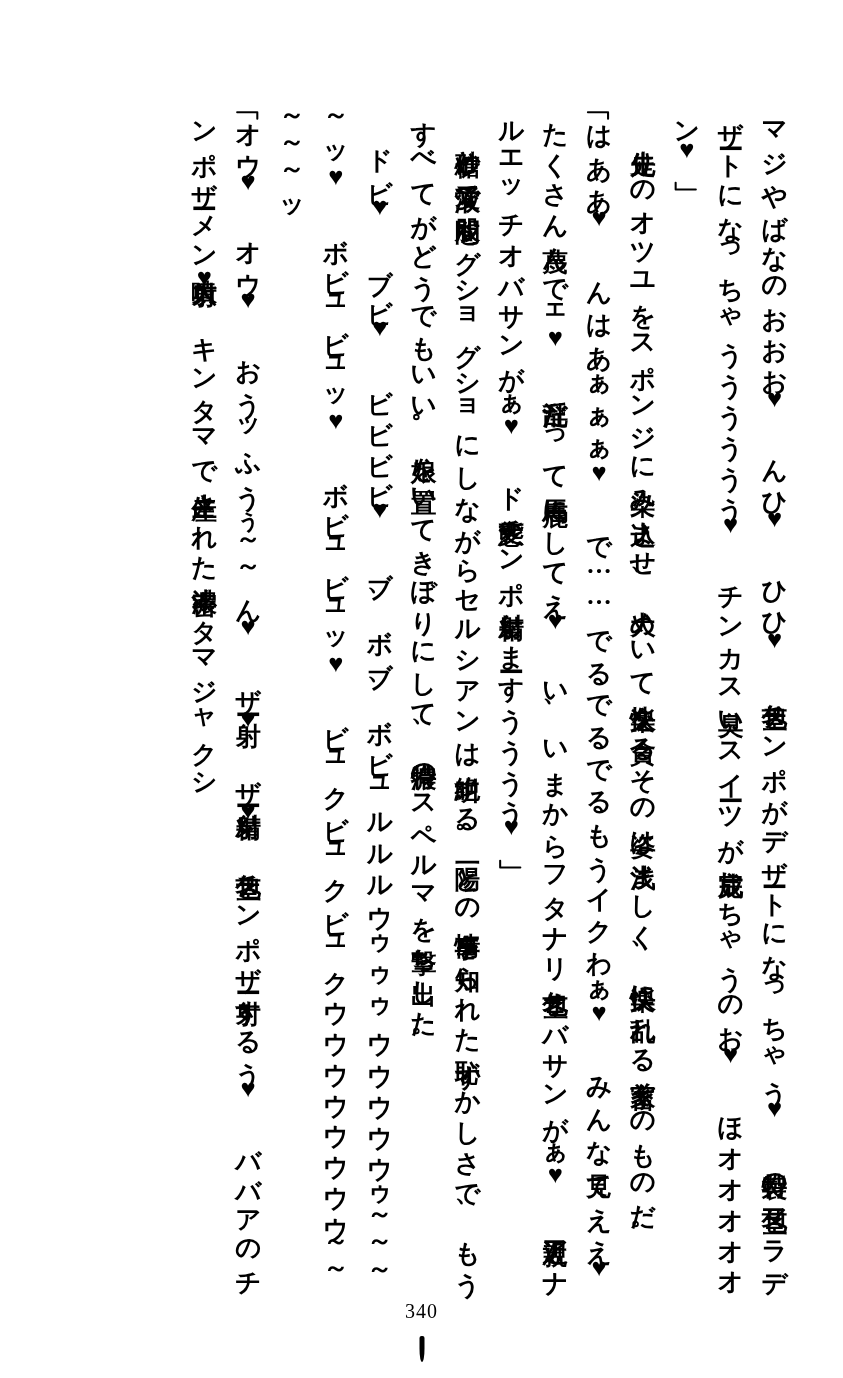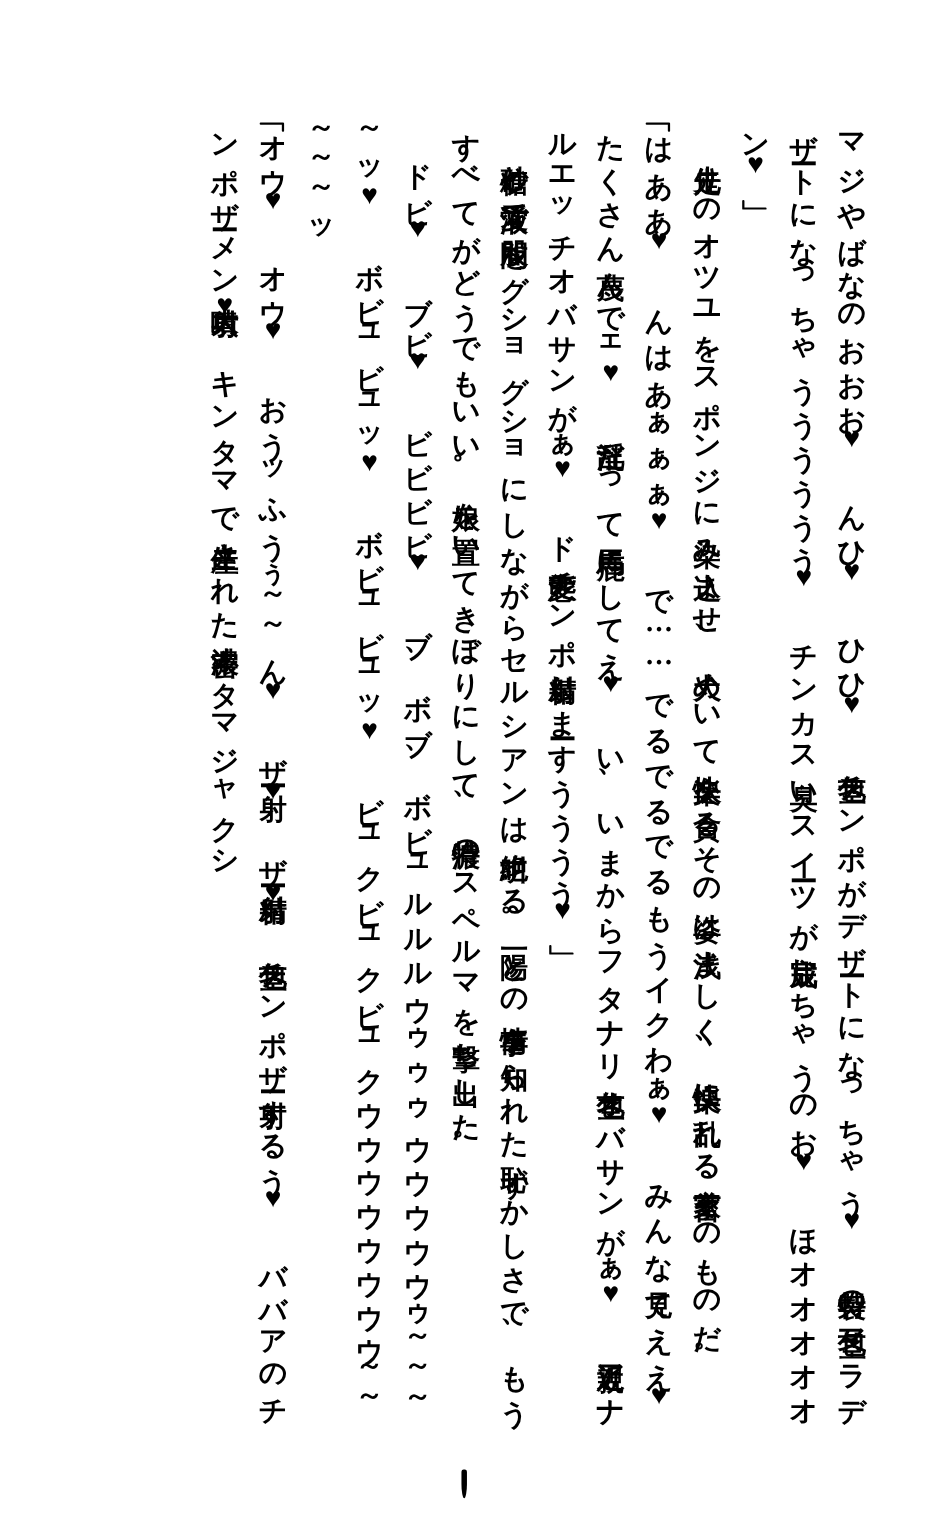--- a/index.html
+++ b/index.html
@@ -72,15 +72,16 @@
 
   <div class="text-block">
     <p class="p0">マジやばなのおおお♥　んひ♥　ひひ♥　包茎チンポがデザートになっちゃう♥　特製の包茎マラデザートになっちゃうううううう♥　チンカス臭いスイーツが完成しちゃうのお♥　ほオオオオオン♥」</p>
     <p class="indent">先走りのオツユをスポンジに染み込ませ、犬めいて快楽を貪るその姿は浅ましく、快楽に乱れる家畜そのものだ。</p>
     <p class="p2">「はああ♥　んはあぁぁぁ♥　で……でるでるでるもうイクわぁ♥　みんな見てええ♥　たくさん蔑んでェ♥　淫乱だって馬鹿にしてえ♥　い、いまからフタナリ包茎オバサンがぁ♥　近親アナルエッチオバサンがぁ♥　ド変態チンポ射精しまーすうううう♥」</p>
     <p class="indent">砂糖と愛液で股間をグショグショにしながらセルシアンは絶叫する。陽一との情事を知られた恥ずかしさで、もうすべてがどうでもいい。娘を置いてきぼりにして、特濃のスペルマを撃ち出した。</p>
     <p class="indent">ドビ♥　ブビ♥　ビビビビ♥　ブ、ボブ、ボビュルルルウゥゥゥウウウウウゥ～～～～ッ♥　ボビュビュッ♥　ボビュビュッ♥　ビュクビュクビュクウウウウウウウウ～～～～～ッ</p>
     <p class="p5">「オウ♥　オウ♥　おうッふうぅ～～ん♥　ザー射♥　ザー射精♥　包茎チンポザー射するう♥　ババアのチンポザーメン大噴射♥　キンタマで生産された濃密オタマジャクシ</p>
   </div>
 
+  <div class="page-number">340</div>
   <div class="footer-mark"></div>
 
 </div>
 
 </body></html>

